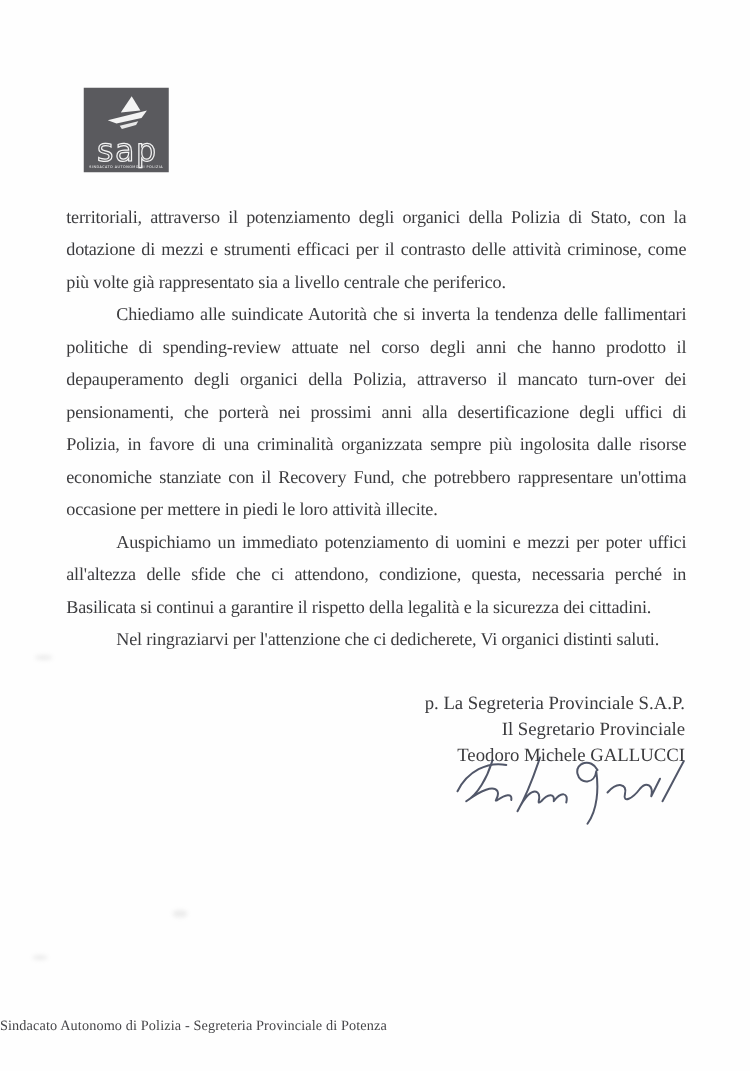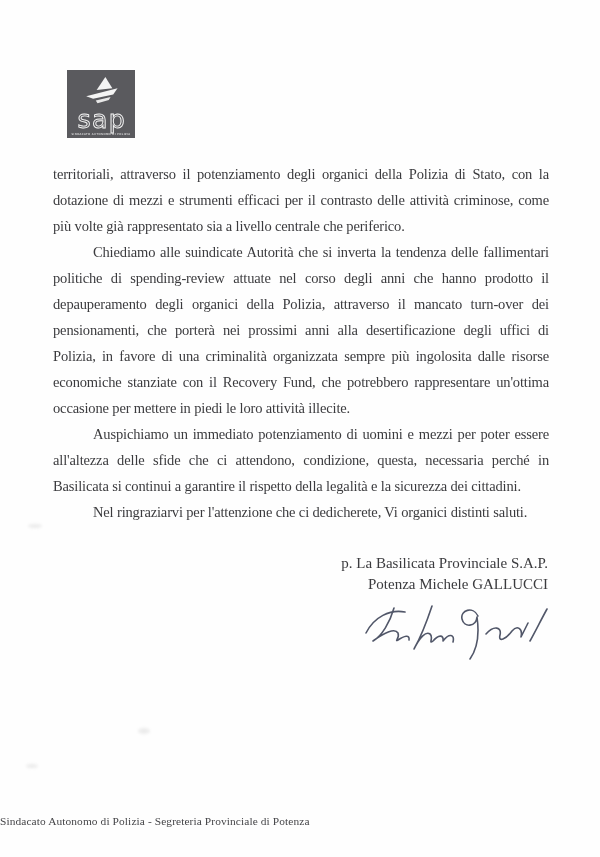--- a/index.html
+++ b/index.html
@@ -90,27 +90,28 @@
 
       <text x="40" y="67" text-anchor="middle" font-family="DejaVu Sans, sans-serif" font-size="29" fill="none" stroke="#f4f4f4" stroke-width="1.1" letter-spacing="1.5">sap</text>
 
       <text x="39" y="74" text-anchor="middle" font-family="DejaVu Sans, sans-serif" font-size="3.1" fill="#f4f4f4" letter-spacing="0.45">SINDACATO AUTONOMO DI POLIZIA</text>
     </svg>
   </div>
 
   <div class="letter-body">
     <p>territoriali, attraverso il potenziamento degli organici della Polizia di Stato, con la dotazione di mezzi e strumenti efficaci per il contrasto delle attività criminose, come più volte già rappresentato sia a livello centrale che periferico.</p>
     <p class="indent">Chiediamo alle suindicate Autorità che si inverta la tendenza delle fallimentari politiche di spending-review attuate nel corso degli anni che hanno prodotto il depauperamento degli organici della Polizia, attraverso il mancato turn-over dei pensionamenti, che porterà nei prossimi anni alla desertificazione degli uffici di Polizia, in favore di una criminalità organizzata sempre più ingolosita dalle risorse economiche stanziate con il Recovery Fund, che potrebbero rappresentare un'ottima occasione per mettere in piedi le loro attività illecite.</p>
-    <p class="indent">Auspichiamo un immediato potenziamento di uomini e mezzi per poter essere all'altezza delle sfide che ci attendono, condizione, questa, necessaria perché in Basilicata si continui a garantire il rispetto della legalità e la sicurezza dei cittadini.</p>
+    <p class="indent">Auspichiamo un immediato potenziamento di uomini e mezzi per poter uffici all'altezza delle sfide che ci attendono, condizione, questa, necessaria perché in Basilicata si continui a garantire il rispetto della legalità e la sicurezza dei cittadini.</p>
     <p class="indent">Nel ringraziarvi per l'attenzione che ci dedicherete, Vi organici distinti saluti.</p>
   </div>
 
   <div class="signature-block">
-    <div>p. La Basilicata Provinciale S.A.P.</div>
-    <div>Potenza Michele GALLUCCI</div>
+    <div>p. La Segreteria Provinciale S.A.P.</div>
+    <div>Il Segretario Provinciale</div>
+    <div>Teodoro Michele GALLUCCI</div>
   </div>
 
   <div class="handwritten-signature">
     <svg viewBox="0 0 190 62" xmlns="http://www.w3.org/2000/svg" fill="none" stroke="#3a4055" stroke-width="1.6" stroke-linecap="round" stroke-linejoin="round" opacity="0.88">
       <path d="M6 32 C14 16 30 8 45 11"></path>
       <path d="M34 7 C30 21 22 35 13 40 C25 31 35 27 38 32 C40 37 34 41 38 39 C44 35 50 33 49 39"></path>
       <path d="M72 5 C66 23 58 41 54 48 C60 36 66 30 70 33 C74 36 68 44 73 40 C78 34 84 33 83 40 C89 32 95 33 93 41"></path>
       <path d="M118 15 C113 5 100 9 102 18 C104 27 116 26 117 16 C119 30 118 47 110 58"></path>
       <path d="M126 33 C134 24 142 26 140 34 C138 42 146 38 152 30 C157 24 163 27 161 36 L168 22"></path>
       <path d="M170 40 C175 31 181 19 187 8"></path>

